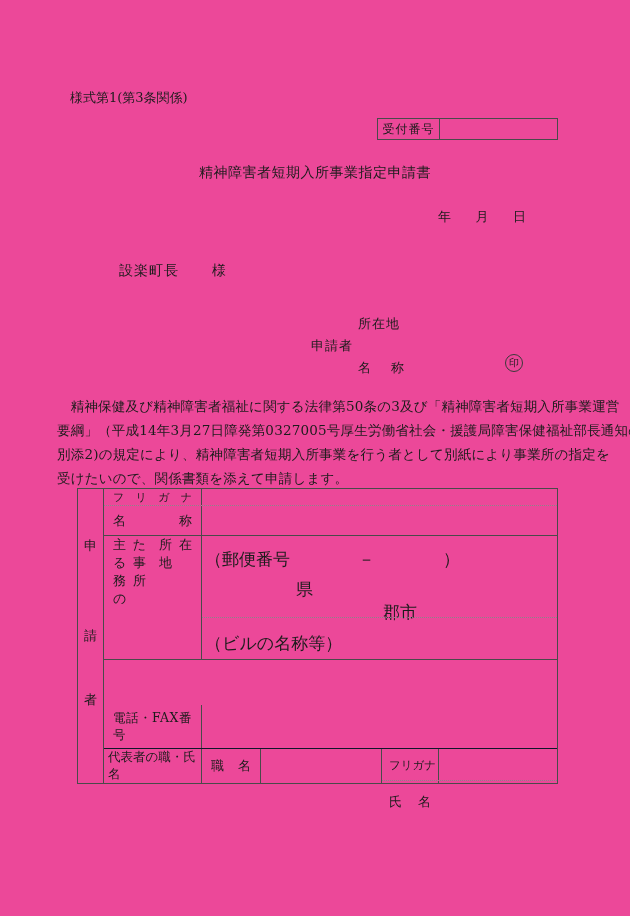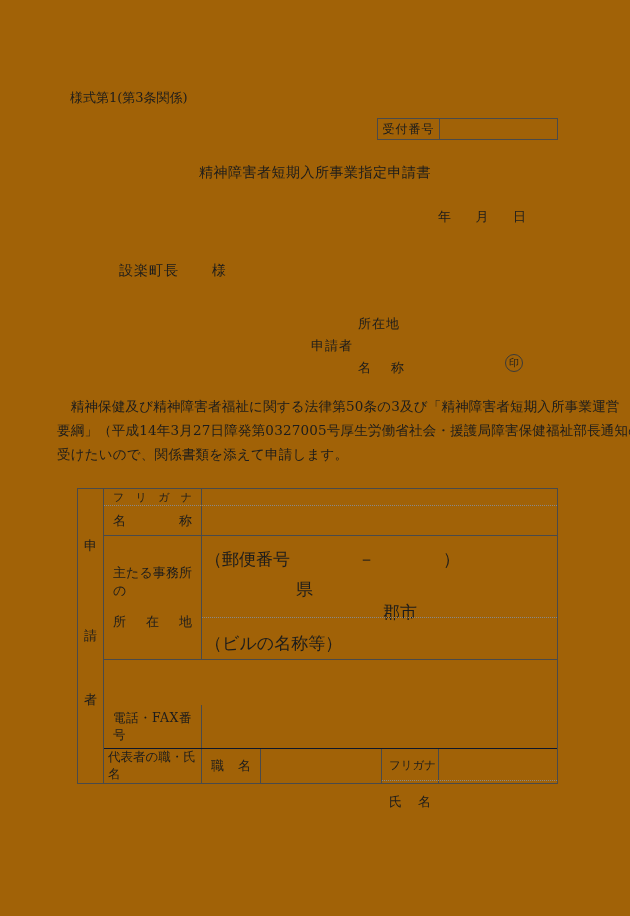--- a/index.html
+++ b/index.html
@@ -4,21 +4,21 @@
 <style>
   * { margin: 0; padding: 0; box-sizing: border-box; }
   html, body { background: #fff; }
   body {
     width: 630px; height: 916px;
     font-family: "DejaVu Serif", "Liberation Serif", serif;
     color: #1c1c1c;
     position: relative;
     overflow: hidden;
   }
-  .page { position: absolute; inset: 0; background: #a16207; }
+  .page { position: absolute; inset: 0; background: #ec4899; }
 
   .form-code { position: absolute; left: 70px; top: 89px; font-size: 13px; }
 
   
   .receipt-box {
     position: absolute; left: 377px; top: 118px; width: 181px; height: 22px;
     border: 1px solid #4a4a4a; display: flex;
   }
   .receipt-label {
     width: 62px; border-right: 1px solid #4a4a4a; font-size: 12px;
@@ -79,21 +79,21 @@
   .jlabel { text-align: justify; text-align-last: justify; width: 100%; }
 
   .row1 { height: 49px; border-bottom: 1px solid #4a4a4a; display: flex; flex-direction: column; }
   .row1a { height: 17px; display: flex; border-bottom: 1px dotted #888; }
   .row1a .label-cell { font-size: 11px; display: flex; align-items: center; }
   .row1b { flex: 1; display: flex; }
   .row1b .label-cell { display: flex; align-items: center; }
   .blank-cell { flex: 1; }
 
   .row2 { height: 128px; border-bottom: 1px solid #4a4a4a; display: flex; }
-  .row2 .label-cell { display: flex; flex-direction: column; justify-content: center; gap: 13px; }
+  .row2 .label-cell { display: flex; flex-direction: row; justify-content: center; gap: 13px; }
   .row2-content { flex: 1; position: relative; font-size: 17px; }
   .postal-line { position: absolute; left: 3px; top: 12px; white-space: nowrap; }
   .pref-suffix { position: absolute; left: 94px; top: 42px; }
   .district-suffix { position: absolute; left: 181px; top: 42px; margin-top: 23px; }
   .row2-dotted { position: absolute; left: 0; right: 0; top: 81px; border-top: 1px dotted #888; }
   .building-note { position: absolute; left: 3px; top: 96px; white-space: nowrap; }
 
   .row3 { height: 45px; border-bottom: 1px solid #0f172a; display: flex; margin-top: 45px; }
   .row3 .label-cell { display: flex; align-items: center; font-size: 12.5px; letter-spacing: 0.5px; }
 
@@ -139,20 +139,21 @@
   </div>
 
   <div class="sig-address-label">所在地</div>
   <div class="sig-applicant-label">申請者</div>
   <div class="sig-name-label">名称</div>
   <div class="seal">印</div>
 
   <div class="body-paragraph">
     <div class="line">　精神保健及び精神障害者福祉に関する法律第50条の3及び「精神障害者短期入所事業運営</div>
     <div class="line">要綱」（平成14年3月27日障発第0327005号厚生労働省社会・援護局障害保健福祉部長通知の</div>
+    <div class="line">別添2)の規定により、精神障害者短期入所事業を行う者として別紙により事業所の指定を</div>
     <div class="line">受けたいので、関係書類を添えて申請します。</div>
   </div>
 
   <div class="main-table">
 
     <div class="side-col">
       <span class="side-char c0">申</span>
       <span class="side-char c1">請</span>
       <span class="side-char c2">者</span>
     </div>

